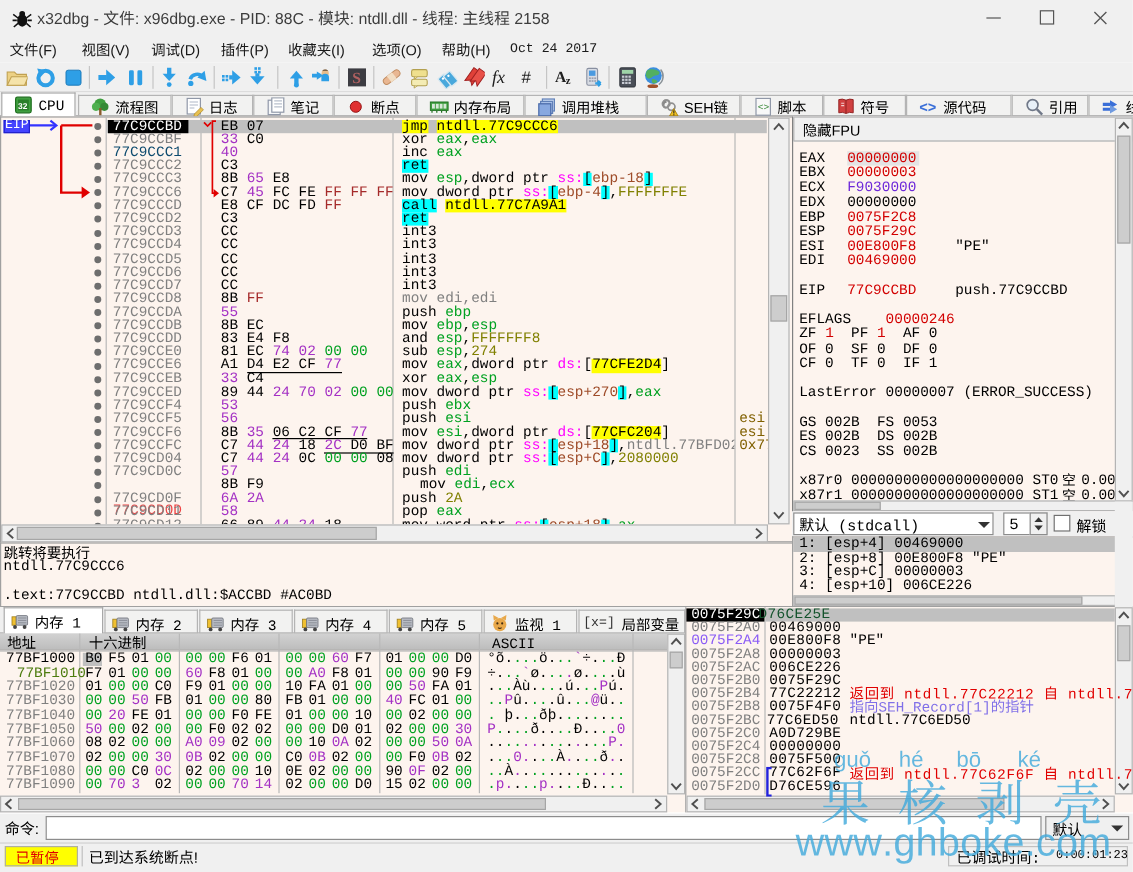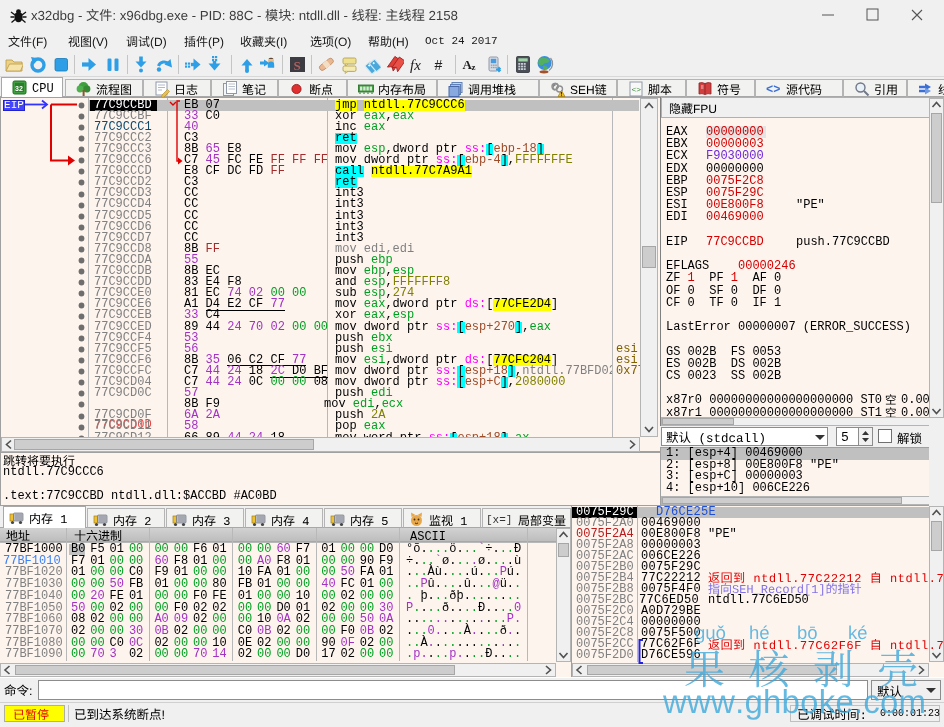--- a/index.html
+++ b/index.html
@@ -628,21 +628,21 @@
     <circle cx="4.5" cy="4.5" r="2.9" fill="#6e6e6e"></circle>
   </svg>
 <div class="row" style="left:94px;top:388.1px;color:#808080">77C9CD0C</div>
 <div class="row" style="left:184px;top:388.1px"><span class="pu">57</span></div>
 <div class="row" style="left:335px;top:388.1px">push <span class="grn">edi</span></div>
 <svg class="abs" style="left:77px;top:389.3px" width="9" height="9">
     <circle cx="4.5" cy="4.5" r="2.9" fill="#6e6e6e"></circle>
   </svg>
 <div class="row" style="left:94px;top:420px;color:#ef4444">77C9CD0D</div>
 <div class="row" style="left:184px;top:399.2px"><span>8B</span> <span>F9</span></div>
-<div class="row" style="left:324px;top:399.2px">mov <span class="grn">edi</span>,<span class="grn">ecx</span></div>
+<div class="row" style="left:350px;top:399.2px">mov <span class="grn">edi</span>,<span class="grn">ecx</span></div>
 <svg class="abs" style="left:77px;top:400.4px" width="9" height="9">
     <circle cx="4.5" cy="4.5" r="2.9" fill="#6e6e6e"></circle>
   </svg>
 <div class="row" style="left:94px;top:410.3px;color:#808080">77C9CD0F</div>
 <div class="row" style="left:184px;top:410.3px"><span class="pu">6A</span> <span class="pu">2A</span></div>
 <div class="row" style="left:335px;top:410.3px">push <span class="ol">2A</span></div>
 <svg class="abs" style="left:77px;top:411.5px" width="9" height="9">
     <circle cx="4.5" cy="4.5" r="2.9" fill="#6e6e6e"></circle>
   </svg>
 <div class="row" style="left:94px;top:421.4px;color:#808080">77C9CD11</div>
@@ -939,21 +939,21 @@
 <div class="row" style="left:212.3px;top:544.0px">01</div>
 <div class="row grn" style="left:237.8px;top:544.0px">00</div>
 <div class="row grn" style="left:257.1px;top:544.0px">00</div>
 <div class="row pu" style="left:276.4px;top:544.0px">60</div>
 <div class="row" style="left:295.7px;top:544.0px">F7</div>
 <div class="row" style="left:321.2px;top:544.0px">01</div>
 <div class="row grn" style="left:340.5px;top:544.0px">00</div>
 <div class="row grn" style="left:359.8px;top:544.0px">00</div>
 <div class="row" style="left:379.1px;top:544.0px">D0</div>
 <div class="row" style="left:406px;top:544.0px"><span>°</span><span>õ</span><span>.</span><span class="grn">.</span><span class="grn">.</span><span class="grn">.</span><span>ö</span><span>.</span><span class="grn">.</span><span class="grn">.</span><span class="pu">`</span><span>÷</span><span>.</span><span class="grn">.</span><span class="grn">.</span><span>Ð</span></div>
-<div class="row" style="left:3px;top:555.7px;color:#3b82f6">77BF1010</div>
+<div class="row" style="left:14px;top:555.7px;color:#4d7c0f">77BF1010</div>
 <div class="row" style="left:71.0px;top:555.7px">F7</div>
 <div class="row" style="left:90.3px;top:555.7px">01</div>
 <div class="row grn" style="left:109.6px;top:555.7px">00</div>
 <div class="row grn" style="left:128.9px;top:555.7px">00</div>
 <div class="row pu" style="left:154.4px;top:555.7px">60</div>
 <div class="row" style="left:173.7px;top:555.7px">F8</div>
 <div class="row" style="left:193.0px;top:555.7px">01</div>
 <div class="row grn" style="left:212.3px;top:555.7px">00</div>
 <div class="row grn" style="left:237.8px;top:555.7px">00</div>
 <div class="row pu" style="left:257.1px;top:555.7px">A0</div>
@@ -1096,21 +1096,21 @@
 <div class="row pu" style="left:109.6px;top:649.3px">3</div>
 <div class="row" style="left:128.9px;top:649.3px">02</div>
 <div class="row grn" style="left:154.4px;top:649.3px">00</div>
 <div class="row grn" style="left:173.7px;top:649.3px">00</div>
 <div class="row pu" style="left:193.0px;top:649.3px">70</div>
 <div class="row pu" style="left:212.3px;top:649.3px">14</div>
 <div class="row" style="left:237.8px;top:649.3px">02</div>
 <div class="row grn" style="left:257.1px;top:649.3px">00</div>
 <div class="row grn" style="left:276.4px;top:649.3px">00</div>
 <div class="row" style="left:295.7px;top:649.3px">D0</div>
-<div class="row" style="left:321.2px;top:649.3px">17</div>
+<div class="row" style="left:321.2px;top:649.3px">15</div>
 <div class="row" style="left:340.5px;top:649.3px">02</div>
 <div class="row grn" style="left:359.8px;top:649.3px">00</div>
 <div class="row grn" style="left:379.1px;top:649.3px">00</div>
 <div class="row" style="left:406px;top:649.3px"><span class="grn">.</span><span class="pu">p</span><span class="pu">.</span><span>.</span><span class="grn">.</span><span class="grn">.</span><span class="pu">p</span><span class="pu">.</span><span>.</span><span class="grn">.</span><span class="grn">.</span><span>Ð</span><span>.</span><span>.</span><span class="grn">.</span><span class="grn">.</span></div>
 <div class="abs" style="left:0;top:661px;width:556px;height:2px;background:#fdf4ee"></div>
 <div class="sb" style="left:556px;top:528px;width:15px;height:134px"></div>
 <svg class="abs" style="left:556px;top:528px" width="15" height="134">
     <path d="M3.500000 9.000000 L7.500000 4.500000 L11.500000 9.000000" stroke="#505050" stroke-width="1.6" fill="none"></path>
     <path d="M3.500000 125.000000 L7.500000 129.500000 L11.500000 125.000000" stroke="#505050" stroke-width="1.6" fill="none"></path>
   </svg>
@@ -1131,24 +1131,24 @@
 <div class="sb" style="left:572px;top:663px;width:357px;height:14px"></div>
 <svg class="abs" style="left:572px;top:663px" width="357" height="14">
     <path d="M9.500000 3.000000 L5.000000 7.000000 L9.500000 11.000000" stroke="#505050" stroke-width="1.6" fill="none"></path>
     <path d="M347.000000 3.000000 L351.500000 7.000000 L347.000000 11.000000" stroke="#505050" stroke-width="1.6" fill="none"></path>
   </svg>
 <div class="thumb" style="left:587px;top:665px;width:250px;height:10px"></div>
 <div class="vline" style="left:637px;top:506px;height:156px"></div>
 <div class="abs" style="left:638px;top:506.5px;width:291px;height:11px;background:#c0c0c0"></div>
 <div class="abs" style="left:572px;top:506.5px;width:65px;height:11px;background:#000"></div>
 <div class="row" style="left:576px;top:506.5px;color:#fff">0075F29C</div>
-<div class="row" style="left:656px;top:506.5px;color:#1d4ed8;letter-spacing:0.3px">D76CE25E</div>
+<div class="row" style="left:632px;top:506.5px;color:#14532d;letter-spacing:0.3px">D76CE25E</div>
 <div class="row" style="left:576px;top:517.5px;color:#808080">0075F2A0</div>
 <div class="row" style="left:641px;top:517.5px;color:#000;letter-spacing:0.3px">00469000</div>
-<div class="row" style="left:576px;top:528.6px;color:#b91c1c">0075F2A4</div>
+<div class="row" style="left:576px;top:528.6px;color:#8b5cf6">0075F2A4</div>
 <div class="row" style="left:641px;top:528.6px;color:#000;letter-spacing:0.3px">00E800F8</div>
 <div class="row" style="left:708px;top:528.6px;color:#000">"PE"</div>
 <div class="row" style="left:576px;top:539.6px;color:#808080">0075F2A8</div>
 <div class="row" style="left:641px;top:539.6px;color:#000;letter-spacing:0.3px">00000003</div>
 <div class="row" style="left:576px;top:550.7px;color:#808080">0075F2AC</div>
 <div class="row" style="left:641px;top:550.7px;color:#000;letter-spacing:0.3px">006CE226</div>
 <div class="row" style="left:576px;top:561.8px;color:#808080">0075F2B0</div>
 <div class="row" style="left:641px;top:561.8px;color:#000;letter-spacing:0.3px">0075F29C</div>
 <div class="row" style="left:576px;top:572.8px;color:#808080">0075F2B4</div>
 <div class="row" style="left:641px;top:572.8px;color:#000;letter-spacing:0.3px">77C22212</div>

